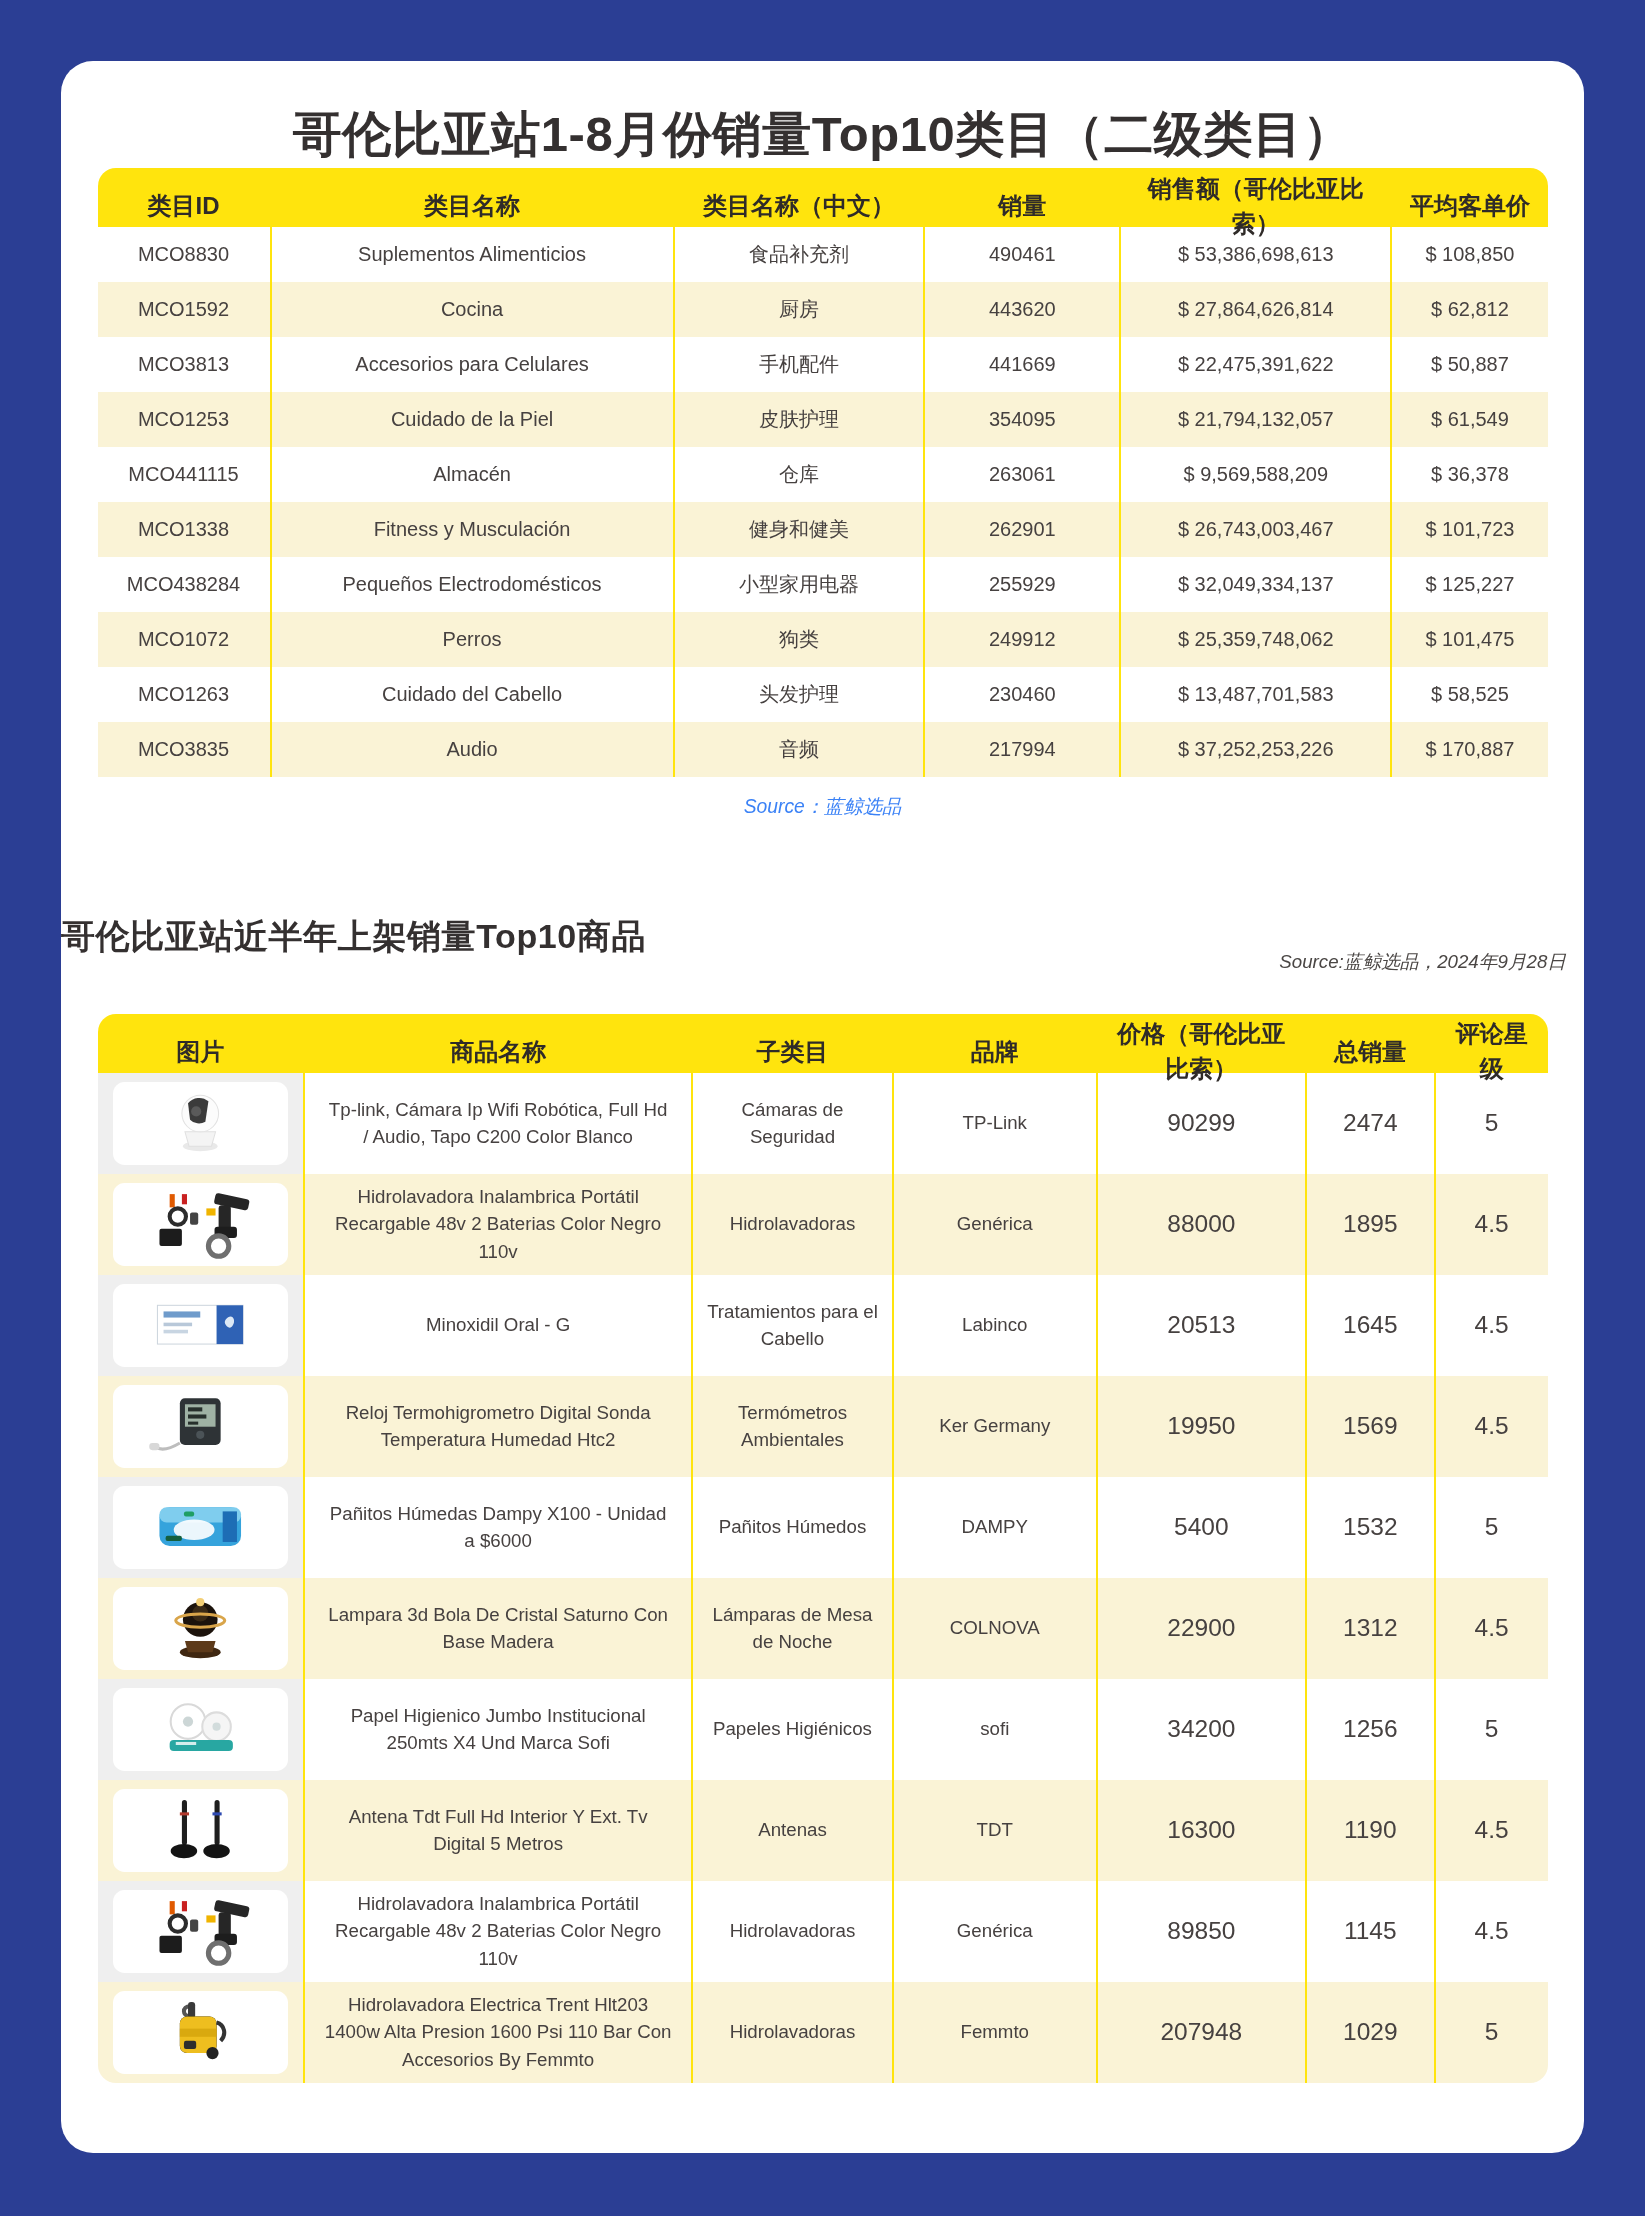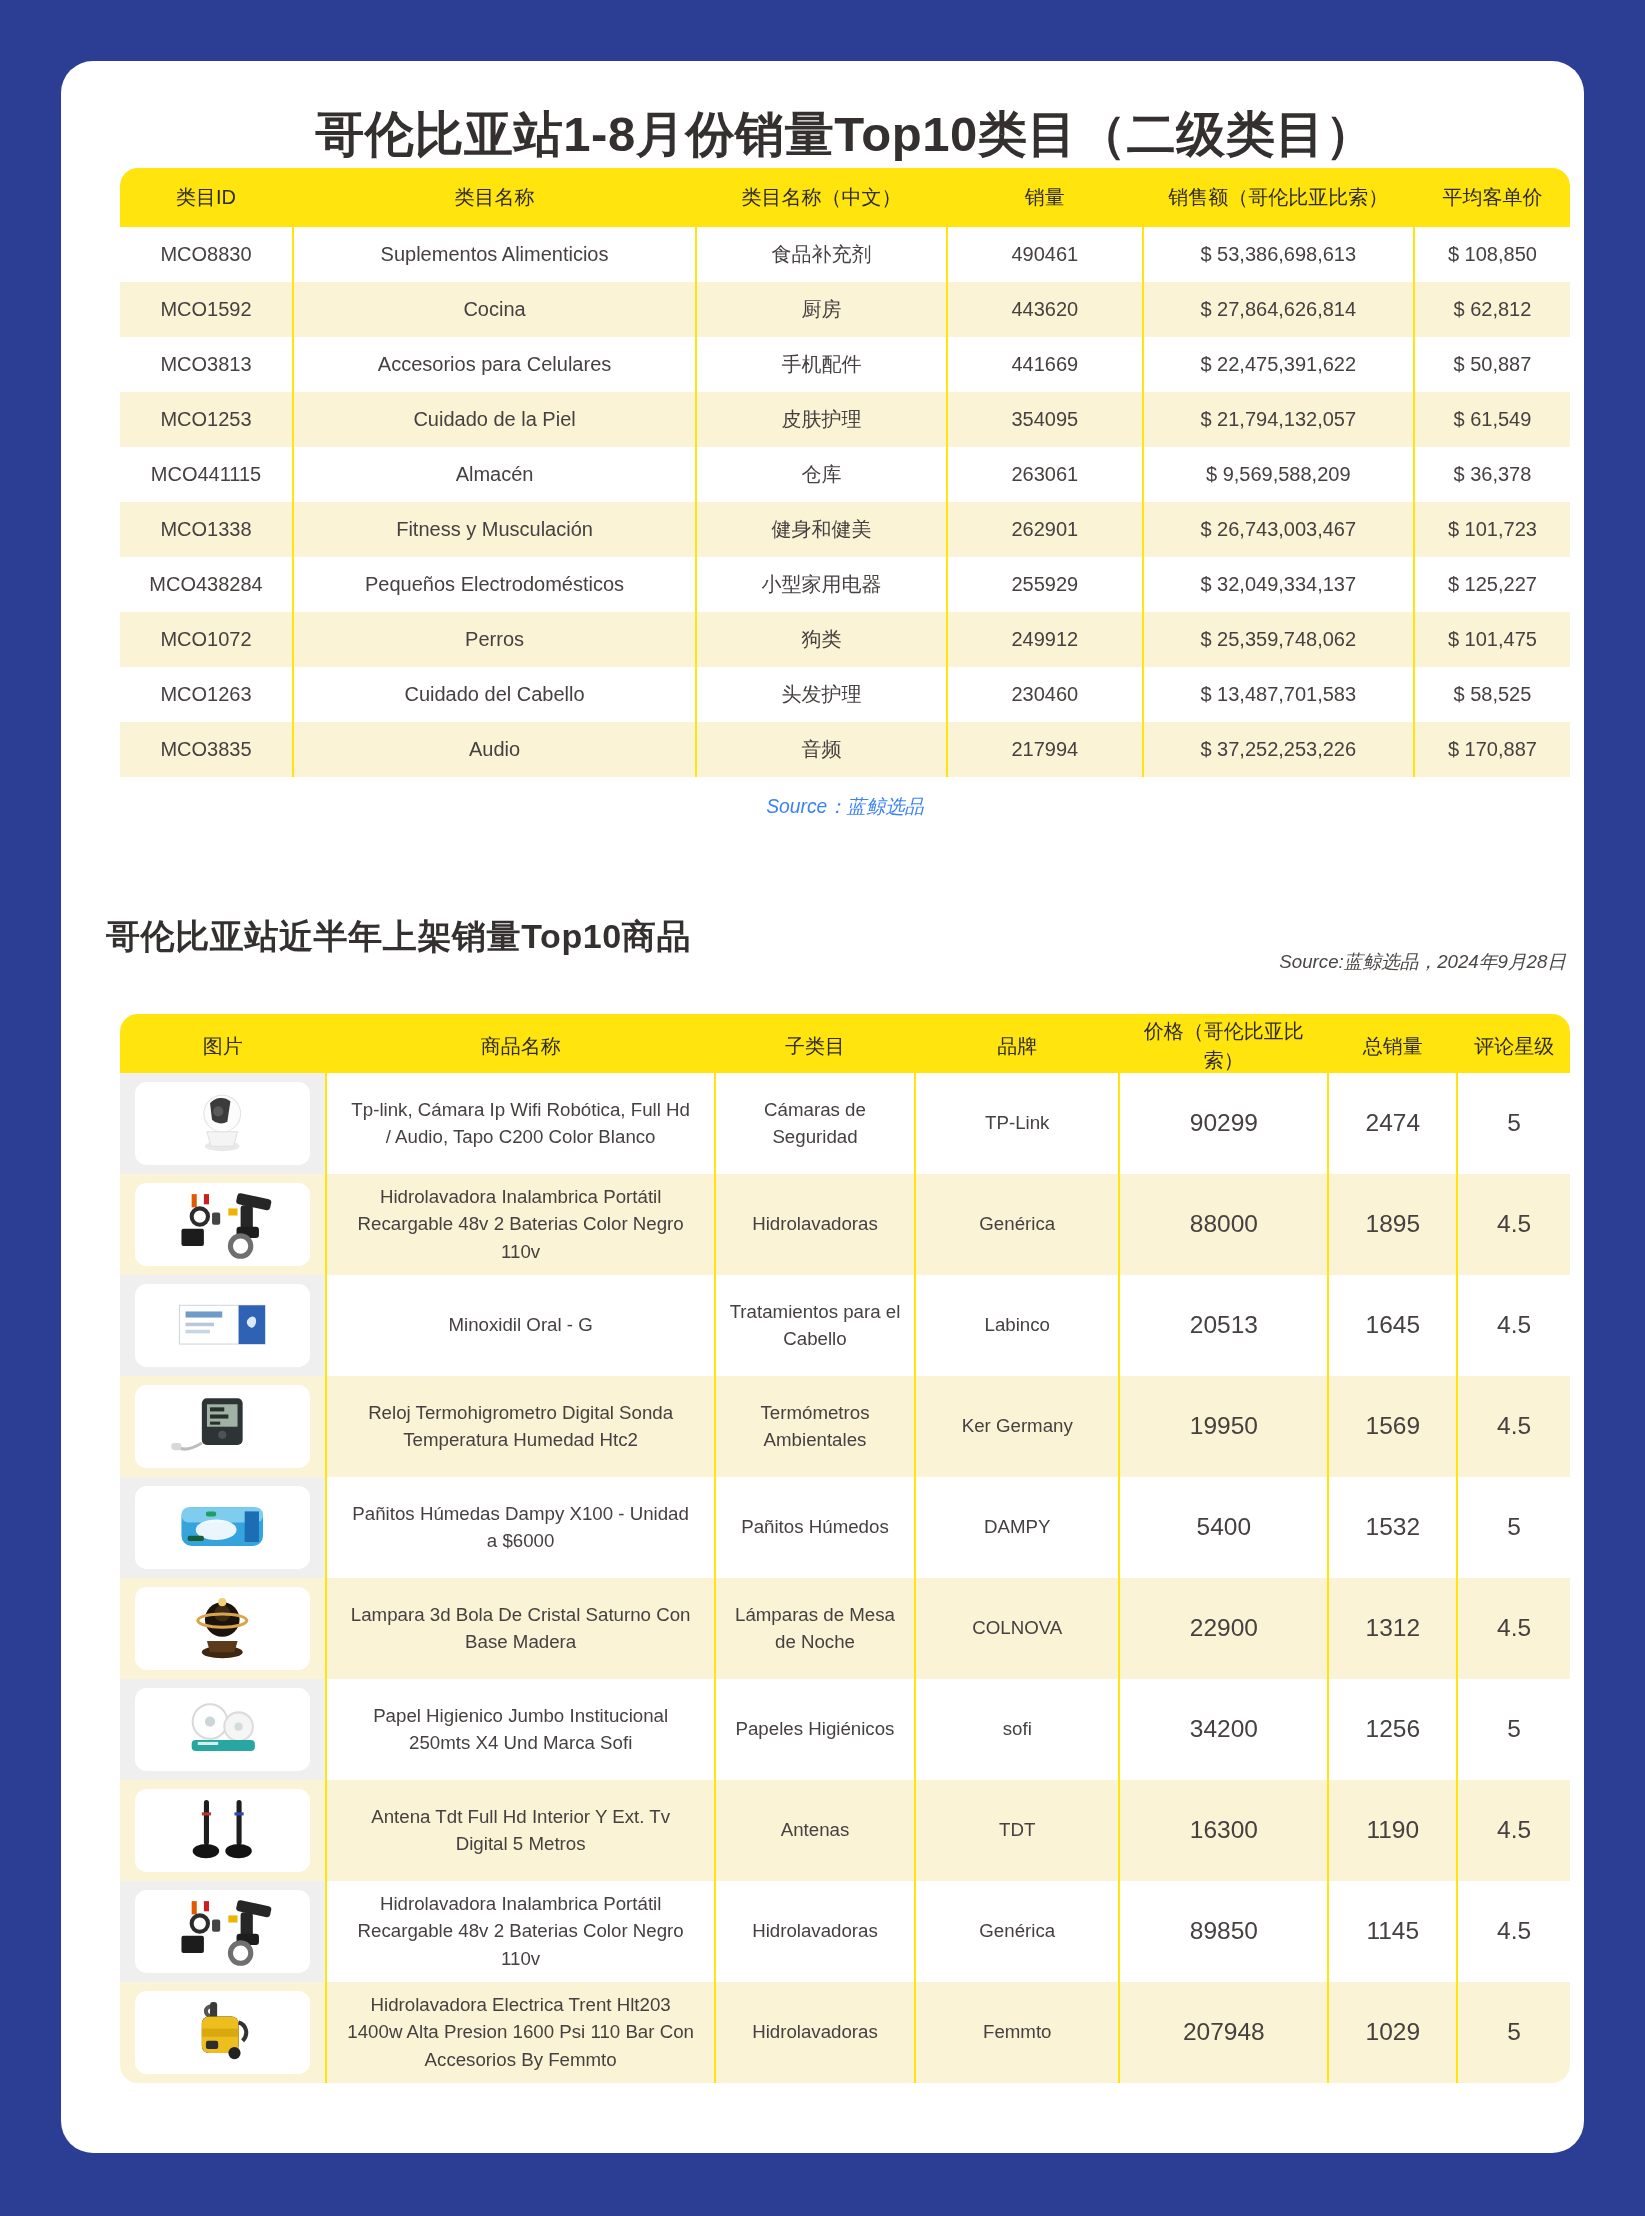--- a/index.html
+++ b/index.html
@@ -17,21 +17,20 @@
     background:var(--blue);
     font-family:"Liberation Sans","DejaVu Sans",sans-serif;
     color:var(--ink);
     position:relative;
   }
   .card{
     position:absolute;left:61px;top:61px;
     width:1523px;height:2092px;
     background:#ffffff;border-radius:32px;
     overflow:hidden;
-    padding-left:45px;
   }
   
   .title1{
     margin:41px 26px 0;
     text-align:center;
     font-size:49px;font-weight:700;color:#343030;
     letter-spacing:0.6px;
   }
   .source-note{
     text-align:center;
@@ -54,21 +53,21 @@
     position:absolute;
     right:18px;bottom:2.6px;
     font-style:italic;
     font-size:18.7px;color:#4a4644;
   }
   
   .tbl{width:1450px;margin:0 auto;}
   .tbl .hdr{
     background:var(--yellow);
     border-radius:18px 18px 0 0;
-    font-size:20px;font-weight:400;color:#2f2b28;
+    font-size:24px;font-weight:700;color:#2f2b28;
   }
   .row,.hdr{display:grid;}
   .cell{
     display:flex;align-items:center;justify-content:center;
     text-align:center;
     border-right:2.6px solid var(--yellow);
     padding:3.9px 11.6px;
     line-height:1.45;
   }
   .cell:last-child{border-right:none;}

